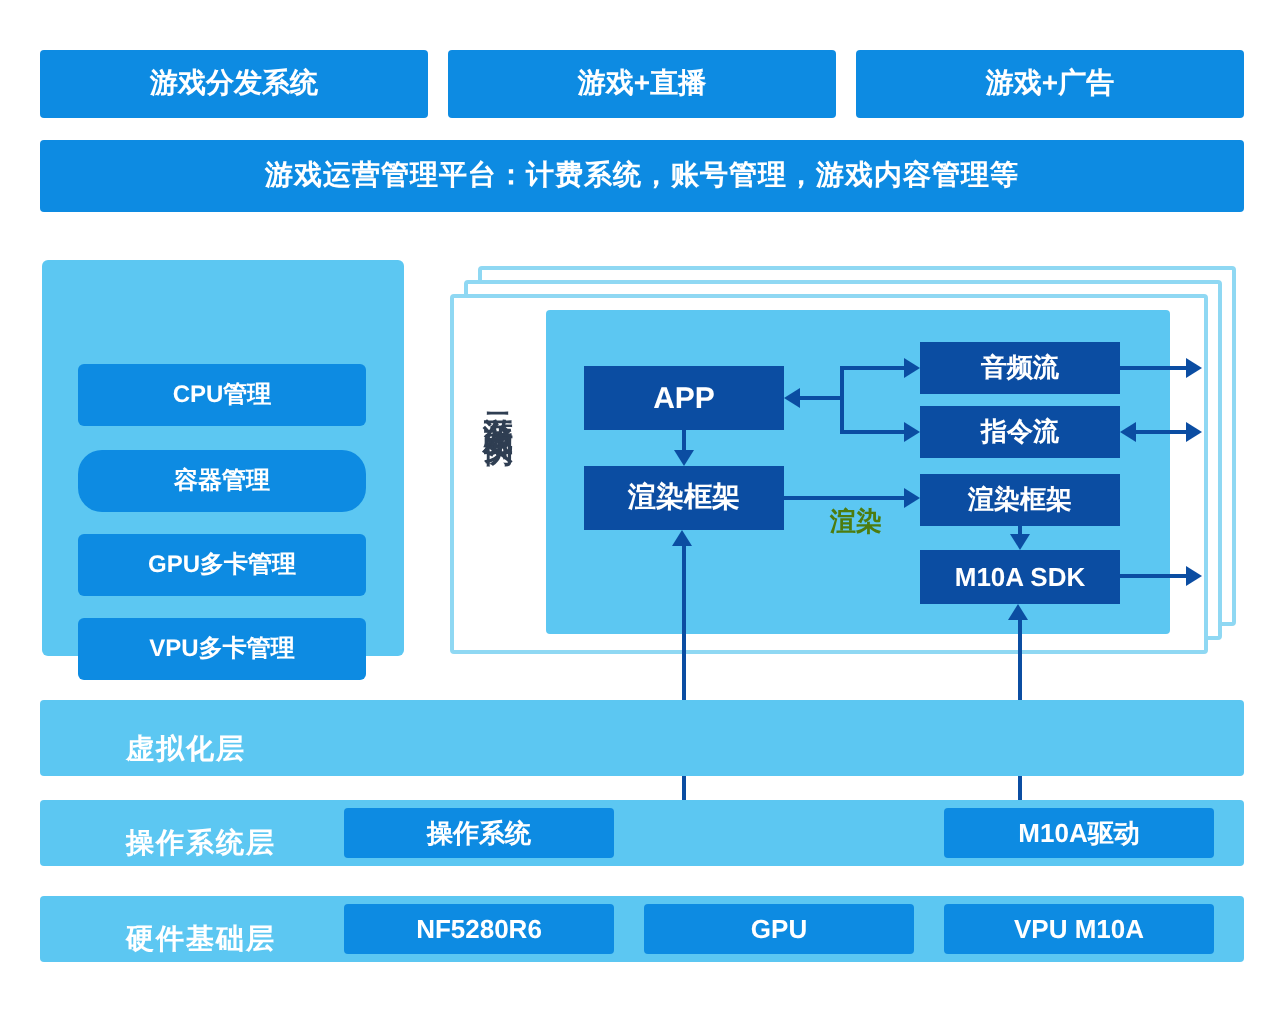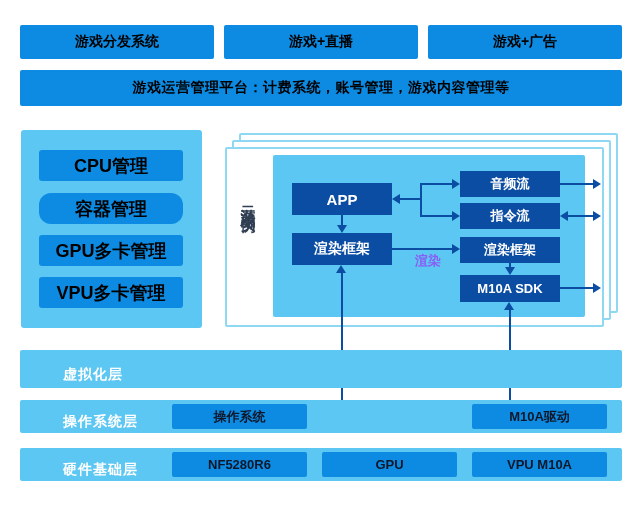--- a/index.html
+++ b/index.html
@@ -2,27 +2,27 @@
 <html><head>
 <meta charset="utf-8">
 <style>
   html,body{margin:0;padding:0;background:#ffffff;}
   .stage{
     position:relative;width:640px;height:513px;background:#ffffff;overflow:hidden;
     font-family:"Liberation Sans","DejaVu Sans",sans-serif;
   }
   .abs{position:absolute;box-sizing:border-box;}
   
-  .blue{background:#0d8be2;color:#000000;font-weight:bold;display:flex;align-items:center;justify-content:center;border-radius:2px;}
+  .blue{background:#0d8be2;color:#ffffff;font-weight:bold;display:flex;align-items:center;justify-content:center;border-radius:2px;}
   .top-btn{top:25px;width:194px;height:34px;font-size:14px;}
   .mgmt-bar{left:20px;top:70px;width:602px;height:36px;font-size:14px;letter-spacing:.5px;}
   
   .light{background:#5cc7f2;}
   .res-panel{left:21px;top:130px;width:181px;height:198px;border-radius:3px;}
-  .res-btn{left:39px;width:144px;height:31px;font-size:18px;border-radius:3px;}
+  .res-btn{left:39px;width:144px;height:31px;font-size:12px;border-radius:3px;margin-top:32px;}
   
   .layer-card{width:379px;height:180px;background:#ffffff;border:2px solid #8fd8f3;border-radius:2px;}
   .inst-inner{left:273px;top:155px;width:312px;height:162px;background:#5cc7f2;border-radius:2px;}
   .inst-title{
     left:237px;top:194px;width:22px;height:100px;
     writing-mode:vertical-rl;text-orientation:upright;
     color:#2f3e52;font-size:15px;font-weight:bold;letter-spacing:3px;line-height:22px;
   }
   
   .navy{background:#0b4da2;color:#ffffff;font-weight:bold;display:flex;align-items:center;justify-content:center;}
@@ -30,25 +30,25 @@
   .node-render{left:292px;top:233px;width:100px;height:32px;font-size:14px;}
   .node-sm{left:460px;width:100px;height:26px;font-size:13px;}
   
   .hline{position:absolute;height:2px;background:#0b4da2;z-index:2;}
   .vline{position:absolute;width:2px;background:#0b4da2;z-index:2;}
   .tri{position:absolute;width:0;height:0;z-index:2;}
   .tri-r{border-top:5px solid transparent;border-bottom:5px solid transparent;border-left:8px solid #0b4da2;}
   .tri-l{border-top:5px solid transparent;border-bottom:5px solid transparent;border-right:8px solid #0b4da2;}
   .tri-d{border-left:5px solid transparent;border-right:5px solid transparent;border-top:8px solid #0b4da2;}
   .tri-u{border-left:5px solid transparent;border-right:5px solid transparent;border-bottom:8px solid #0b4da2;}
-  .arrow-label{position:absolute;color:#8b5cf6;font-size:13px;font-weight:bold;z-index:2;text-align:center;}
+  .arrow-label{position:absolute;color:#4d7c0f;font-size:13px;font-weight:bold;z-index:2;text-align:center;}
   
   .layer-bar{left:20px;width:602px;background:#5cc7f2;z-index:3;border-radius:2px;}
   .layer-bar .bar-label{position:absolute;left:43px;top:0;bottom:0;display:flex;align-items:center;color:#ffffff;font-size:14px;font-weight:bold;letter-spacing:1px;margin-top:11px;}
-  .bar-box{position:absolute;width:135px;height:25px;top:4px;background:#0d8be2;color:#0f172a;font-size:13px;font-weight:bold;display:flex;align-items:center;justify-content:center;border-radius:2px;z-index:4;}
+  .bar-box{position:absolute;width:135px;height:25px;top:4px;background:#0d8be2;color:#ffffff;font-size:13px;font-weight:bold;display:flex;align-items:center;justify-content:center;border-radius:2px;z-index:4;}
 </style>
 </head>
 <body>
 
 <div class="stage">
 
   <div class="abs blue top-btn" style="left:20px;">游戏分发系统</div>
   <div class="abs blue top-btn" style="left:428px;">游戏+广告</div>
   <div class="abs blue top-btn" style="left:224px;">游戏+直播</div>
 

